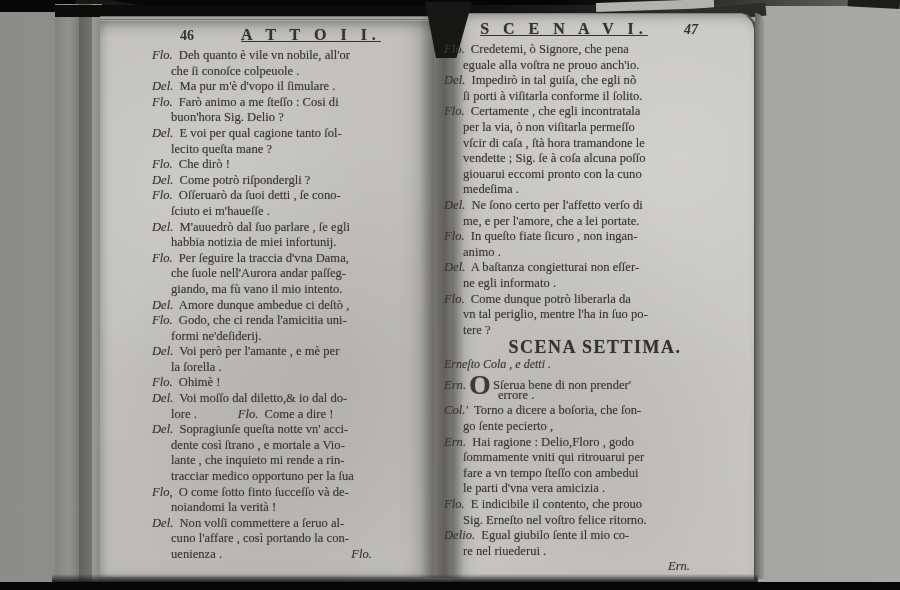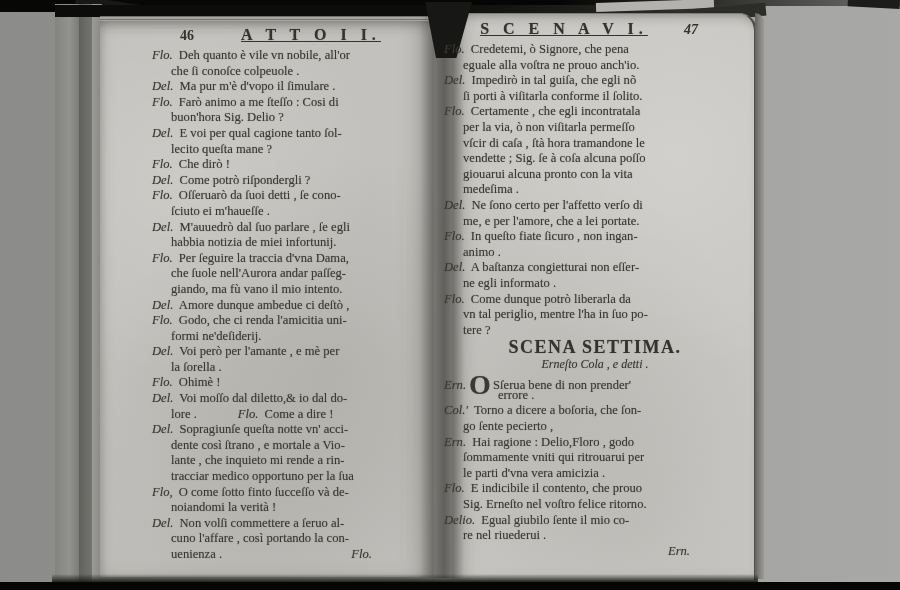--- a/index.html
+++ b/index.html
@@ -54,21 +54,21 @@
   .headtitle{flex:1;text-align:center;font-size:16px;font-weight:bold;letter-spacing:5px;color:#35332d;text-shadow:0 0 1px rgba(53,51,45,.5);text-decoration:underline;}
   .pagenum{font-size:14px;font-weight:bold;color:#35332d;}
   .text-left .pagenum{margin-left:28px;}
   .text-right .pagenum{margin-right:48px;font-style:italic;}
   .line{position:relative;height:15.6px;line-height:15.6px;font-size:12.6px;white-space:nowrap;text-shadow:0 0 1px rgba(59,57,50,.45);}
   .line.cont{padding-left:19px;}
   .line.dcpad{padding-left:54px;}
   .speaker{font-style:italic;padding-right:3px;}
   .catch{position:absolute;right:56px;font-style:italic;}
   .line.heading{text-align:center;font-size:18px;font-weight:bold;letter-spacing:1.5px;height:19px;line-height:19px;color:#35332d;}
-  .line.sub{text-align:center;font-style:italic;font-size:12px;height:15px;line-height:15px;}
+  .line.sub{font-style:italic;font-size:12px;height:15px;line-height:15px;}
   .dc{display:inline-block;font-size:28px;line-height:15px;font-weight:bold;position:relative;top:5px;width:24px;color:#3b3932;}
 </style>
 </head>
 <body>
 
 <div class="photo">
 
   <div class="bar-top"></div>
   <div class="bar-top-thick"></div>
   <div class="corner-tr"></div>
@@ -139,39 +139,40 @@
     </div>
     <div id="right-lines">
         <div class="line"><span class="speaker">Flo.</span><span> Credetemi, ò Signore, che pena</span></div>
         <div class="line cont"><span>eguale alla voſtra ne prouo anch'io.</span></div>
         <div class="line"><span class="speaker">Del.</span><span> Impedirò in tal guiſa, che egli nõ</span></div>
         <div class="line cont"><span>ſi porti à viſitarla conforme il ſolito.</span></div>
         <div class="line"><span class="speaker">Flo.</span><span> Certamente , che egli incontratala</span></div>
         <div class="line cont"><span>per la via, ò non viſitarla permeſſo</span></div>
         <div class="line cont"><span>vſcir di caſa , ſtà hora tramandone le</span></div>
         <div class="line cont"><span>vendette ; Sig. ſe à coſa alcuna poſſo</span></div>
-        <div class="line cont"><span>giouarui alcuna pronto con la vita</span></div>
+        <div class="line cont"><span>giouarui eccomi pronto con la cuno</span></div>
         <div class="line cont"><span>medeſima .</span></div>
         <div class="line"><span class="speaker">Del.</span><span> Ne ſono certo per l'affetto verſo di</span></div>
         <div class="line cont"><span>me, e per l'amore, che a lei portate.</span></div>
         <div class="line"><span class="speaker">Flo.</span><span> In queſto fiate ſicuro , non ingan-</span></div>
         <div class="line cont"><span>animo .</span></div>
         <div class="line"><span class="speaker">Del.</span><span> A baſtanza congietturai non eſſer-</span></div>
         <div class="line cont"><span>ne egli informato .</span></div>
         <div class="line"><span class="speaker">Flo.</span><span> Come dunque potrò liberarla da</span></div>
         <div class="line cont"><span>vn tal periglio, mentre l'ha in ſuo po-</span></div>
         <div class="line cont"><span>tere ?</span></div>
         <div class="line heading">SCENA SETTIMA.</div>
         <div class="line sub">Erneſto Cola , e detti .</div>
         <div class="line"><span class="speaker">Ern.</span><span class="dc">O</span><span>Sſerua bene di non prender'</span></div>
         <div class="line cont dcpad"><span>errore .</span></div>
         <div class="line"><span class="speaker">Col.'</span><span> Torno a dicere a boſoria, che ſon-</span></div>
         <div class="line cont"><span>go ſente pecierto ,</span></div>
         <div class="line"><span class="speaker">Ern.</span><span> Hai ragione : Delio,Floro , godo</span></div>
         <div class="line cont"><span>ſommamente vniti qui ritrouarui per</span></div>
+        <div class="line cont"><span>fare a vn tempo ſteſſo con ambedui</span></div>
         <div class="line cont"><span>le parti d'vna vera amicizia .</span></div>
         <div class="line"><span class="speaker">Flo.</span><span> E indicibile il contento, che prouo</span></div>
         <div class="line cont"><span>Sig. Erneſto nel voſtro felice ritorno.</span></div>
         <div class="line"><span class="speaker">Delio.</span><span> Egual giubilo ſente il mio co-</span></div>
         <div class="line cont"><span>re nel riuederui .</span></div>
         <div class="line">
           <span class="catch">Ern.</span>
         </div>
       </div>
   </div>

